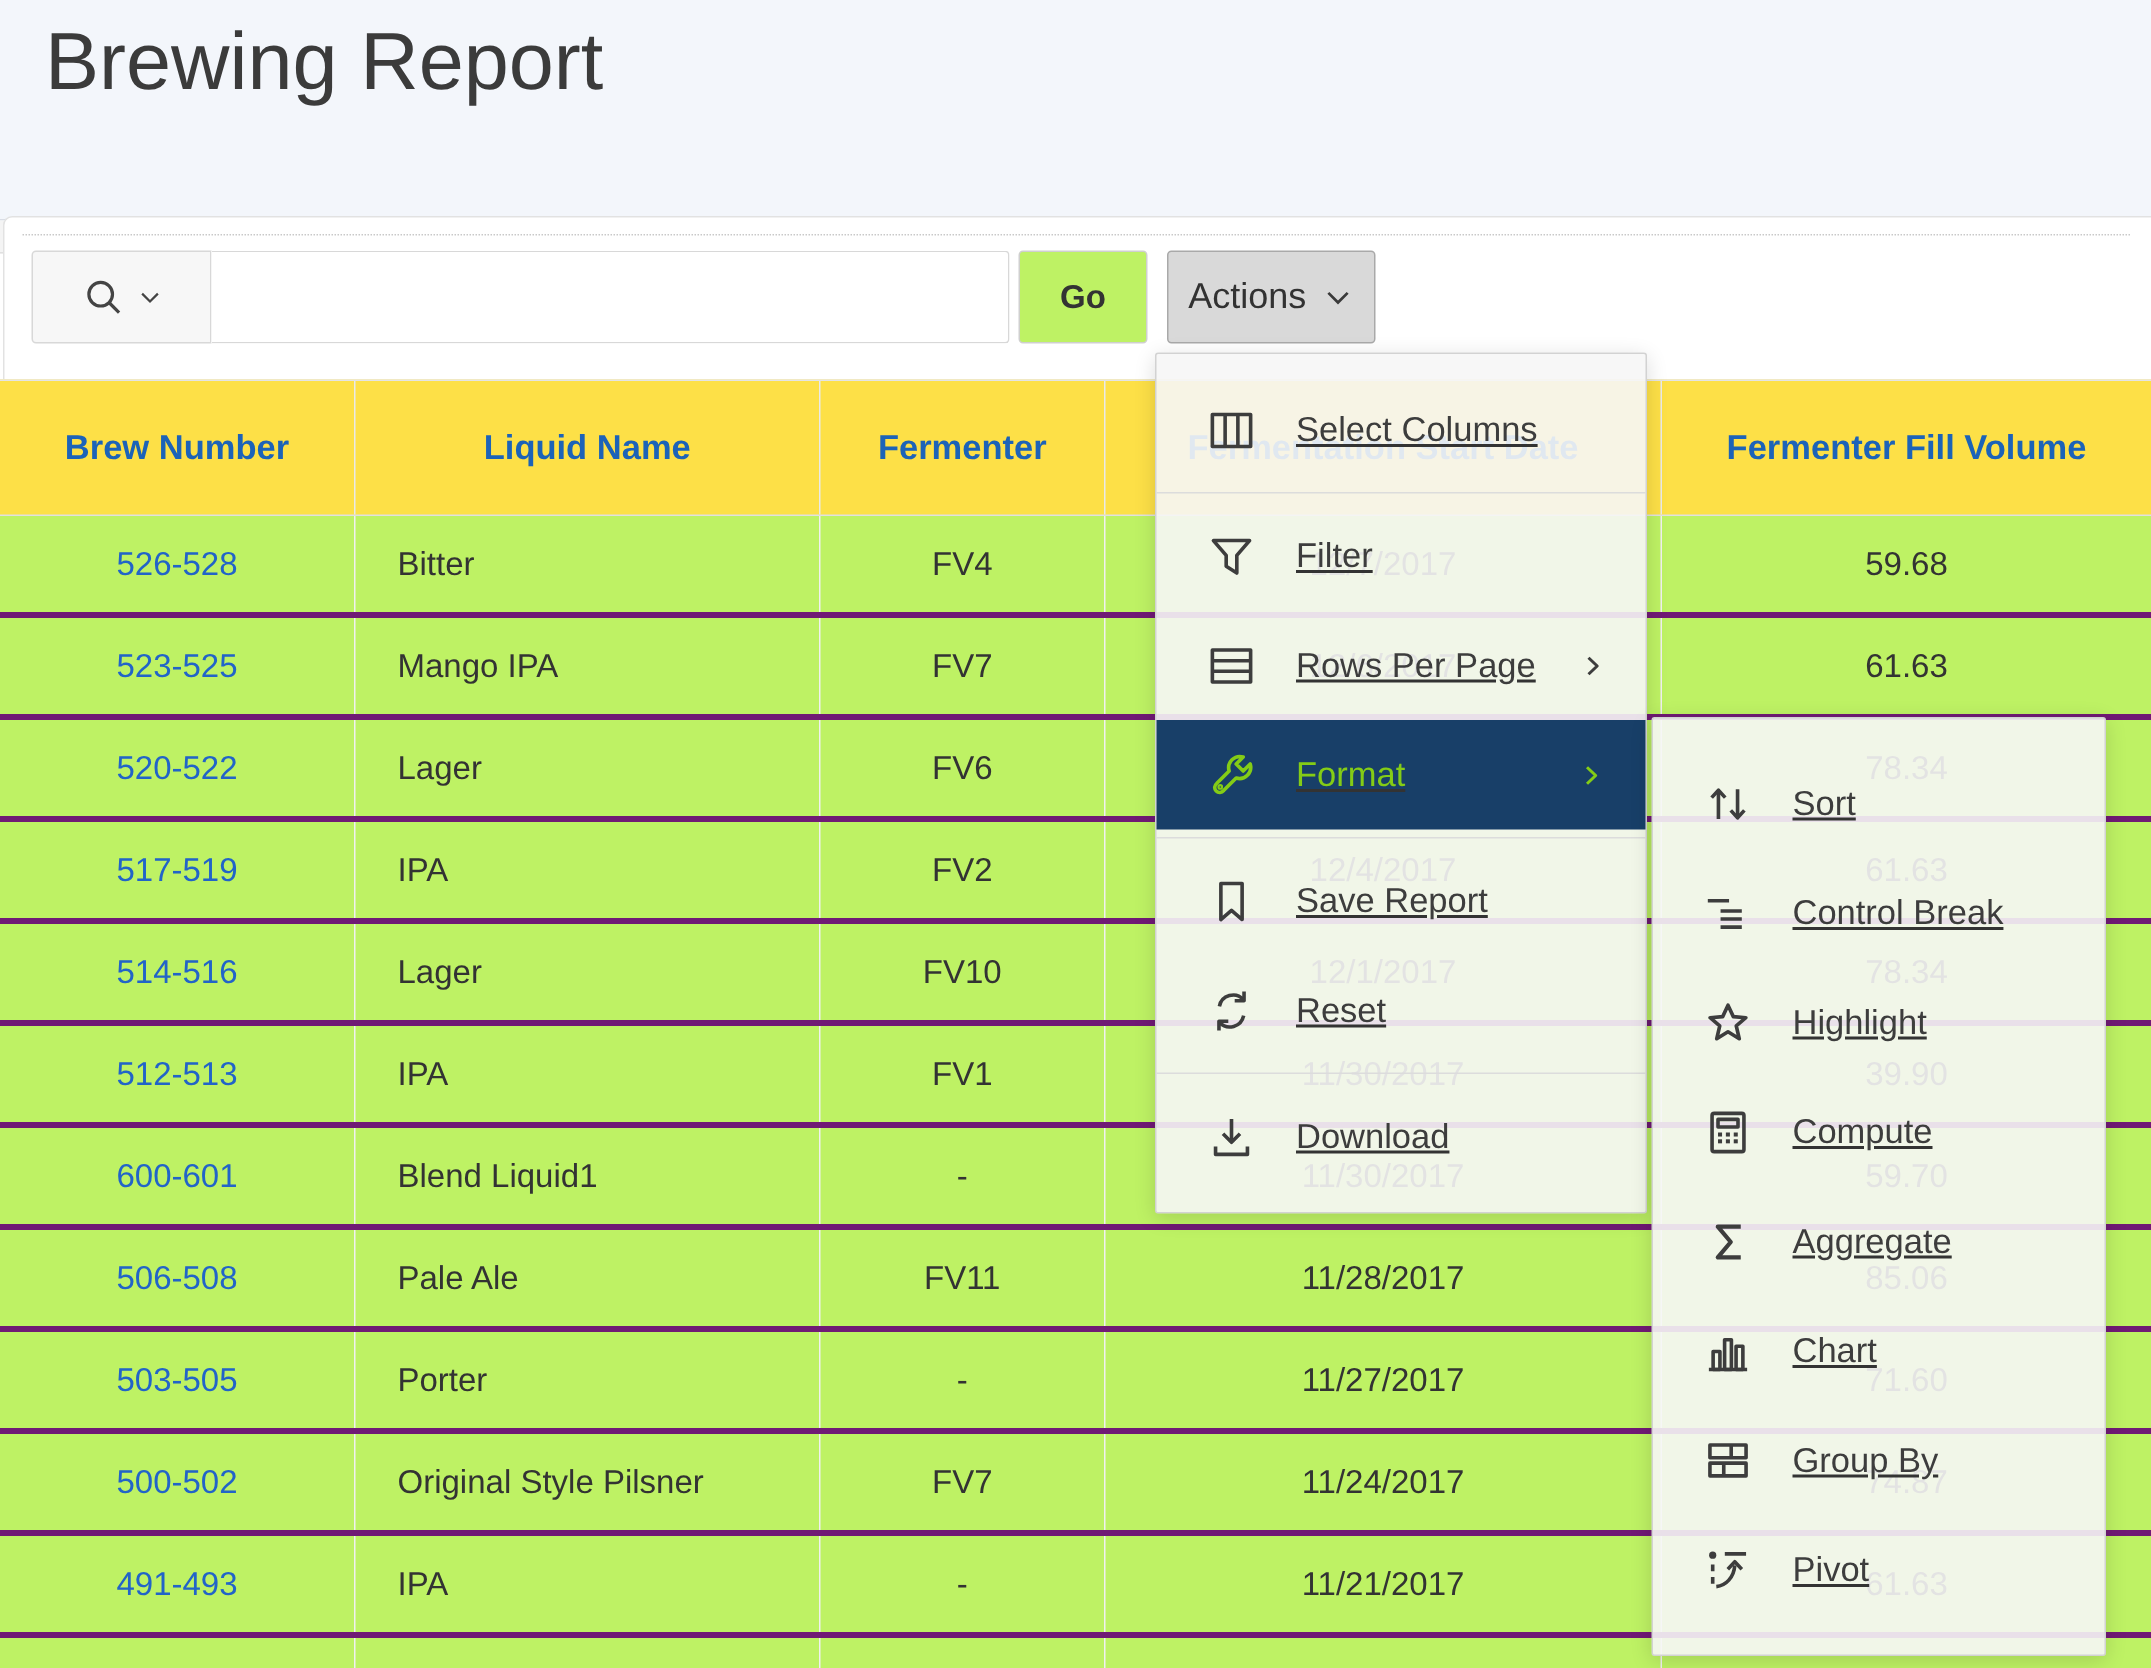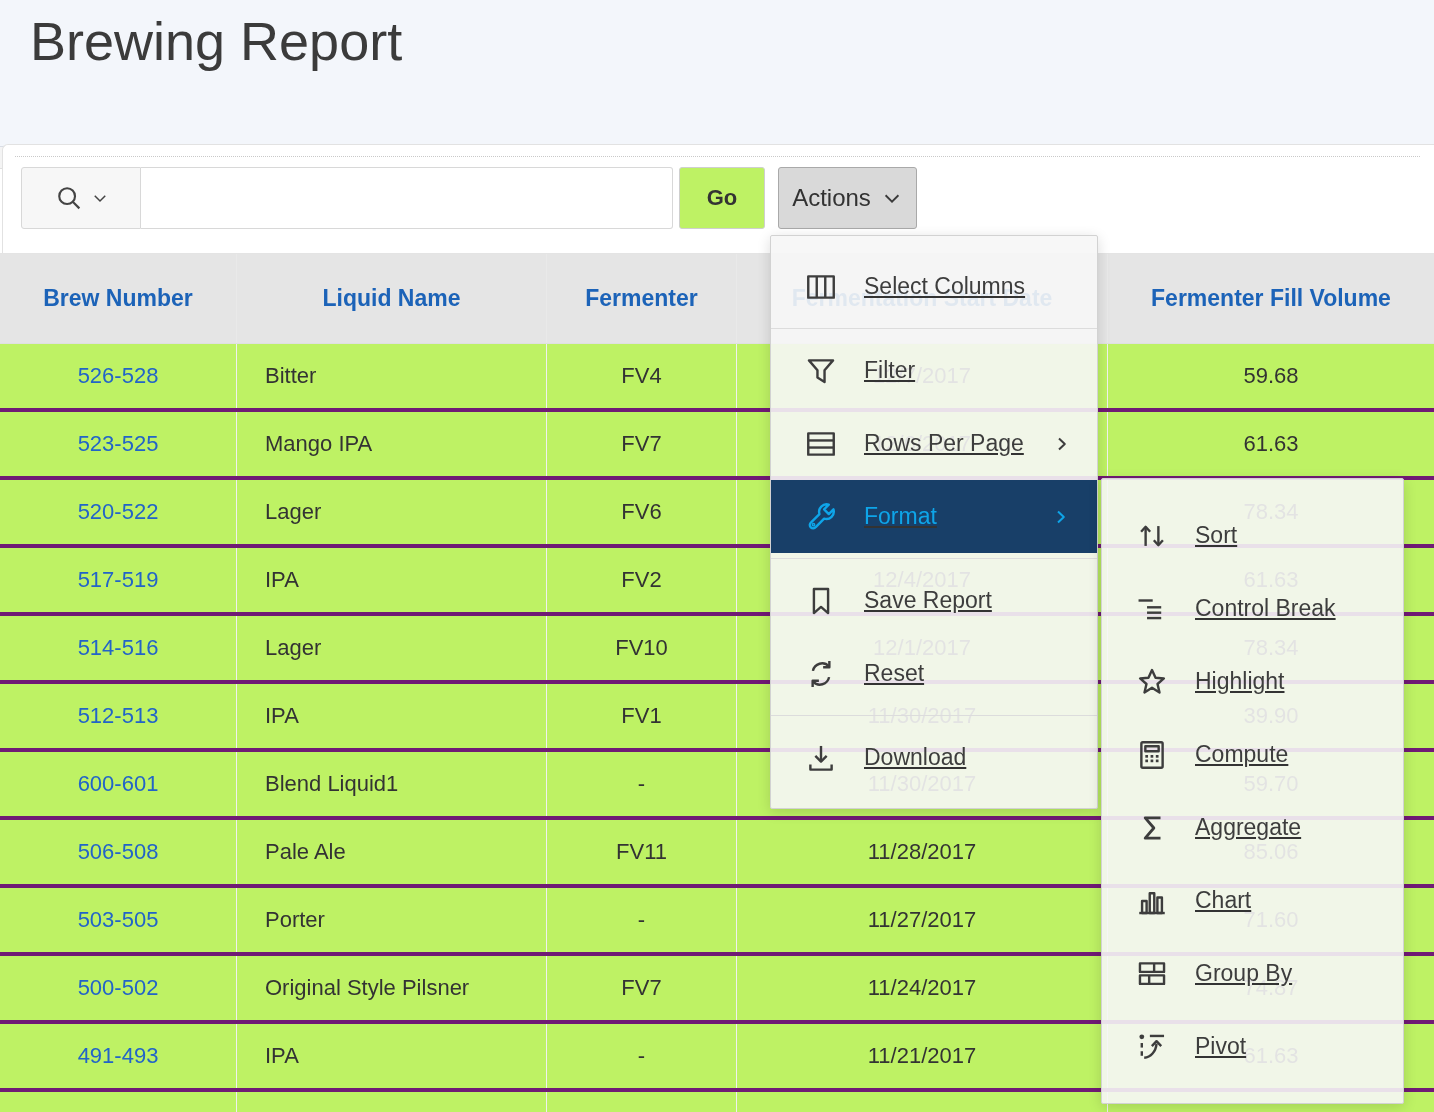--- a/index.html
+++ b/index.html
@@ -26,21 +26,21 @@
                   font-size:22px; padding:0 16px; outline:none; color:#333; font-family:"Liberation Sans",sans-serif; }
   .go-btn { margin-left:6px; width:86px; height:62px; background:#bef264; border:1px solid #cfcfcf; border-radius:3px;
             font-weight:bold; font-size:22px; color:#333; cursor:pointer; font-family:"Liberation Sans",sans-serif; }
   .actions-btn { margin-left:13px; width:139px; height:62px; background:#d9d9d9; border:1px solid #a9a9a9; border-radius:3px;
             font-size:24px; color:#323232; cursor:pointer; display:flex; align-items:center; justify-content:center; gap:10px;
             font-family:"Liberation Sans",sans-serif; }
   .actions-btn svg { stroke:#3a3a3a; }
 
   
   .report-table { position:absolute; top:253px; left:0; width:1434px; }
-  .thead { display:flex; height:91px; background:#e5e5e5; border-top:1px solid #e4e4e4; border-bottom:1px solid #e0e0e0; }
+  .thead { display:flex; height:91px; background:#fde047; border-top:1px solid #e4e4e4; border-bottom:1px solid #e0e0e0; }
   .th { display:flex; align-items:center; justify-content:center; font-weight:bold; font-size:23px; color:#1c63b8;
         border-right:1px solid #e9e9e9; cursor:pointer; }
   .th:last-child { border-right:none; }
   .tr { display:flex; height:68px; border-bottom:4px solid #701a75; background:#bef264; }
   .td { display:flex; align-items:center; justify-content:center; font-size:22px; color:#333;
         border-right:1px solid #f0f0f0; }
   .td:last-child { border-right:none; }
   .c0 { width:237px; } .c1 { width:310px; } .c2 { width:190px; } .c3 { width:371px; } .c4 { width:326px; }
   .td.c1 { justify-content:flex-start; padding-left:28px; }
   .td.link { color:#2264c8; cursor:pointer; }
@@ -49,21 +49,21 @@
   .menu, .submenu { position:absolute; background:rgba(246,246,246,0.9); border:1px solid #d2d2d2; border-radius:2px;
                     box-shadow:0 3px 14px rgba(0,0,0,0.14);text-decoration:underline; }
   .menu { left:770px; top:235px; width:328px; padding:14px 0; }
   .submenu { left:1101px; top:478px; width:303px; padding:20px 0; }
   .menu-item { height:73px; display:flex; align-items:center; padding:0 24px 0 33px; gap:26px;
                font-size:23px; color:#3d3d3d; cursor:pointer; }
   .menu-item .mi-icon { width:34px; height:34px; flex:0 0 34px; display:flex; align-items:center; }
   .menu-item .mi-icon svg { width:34px; height:34px; }
   .menu-item .mi-label { flex:1; white-space:nowrap; }
   .menu-item .mi-sub { width:24px; height:24px; flex:0 0 24px; }
-  .menu-item.active { background:#183f68; color:#0ea5e9; }
+  .menu-item.active { background:#183f68; color:#84cc16; }
   .menu-sep { border-top:1px solid #dcdcdc; margin:5px 0; }
   svg { display:block; }
 </style>
 </head>
 <body>
 
 <div class="title-bar">
   <h1>Brewing Report</h1>
 </div>
 <div class="strip"></div>

